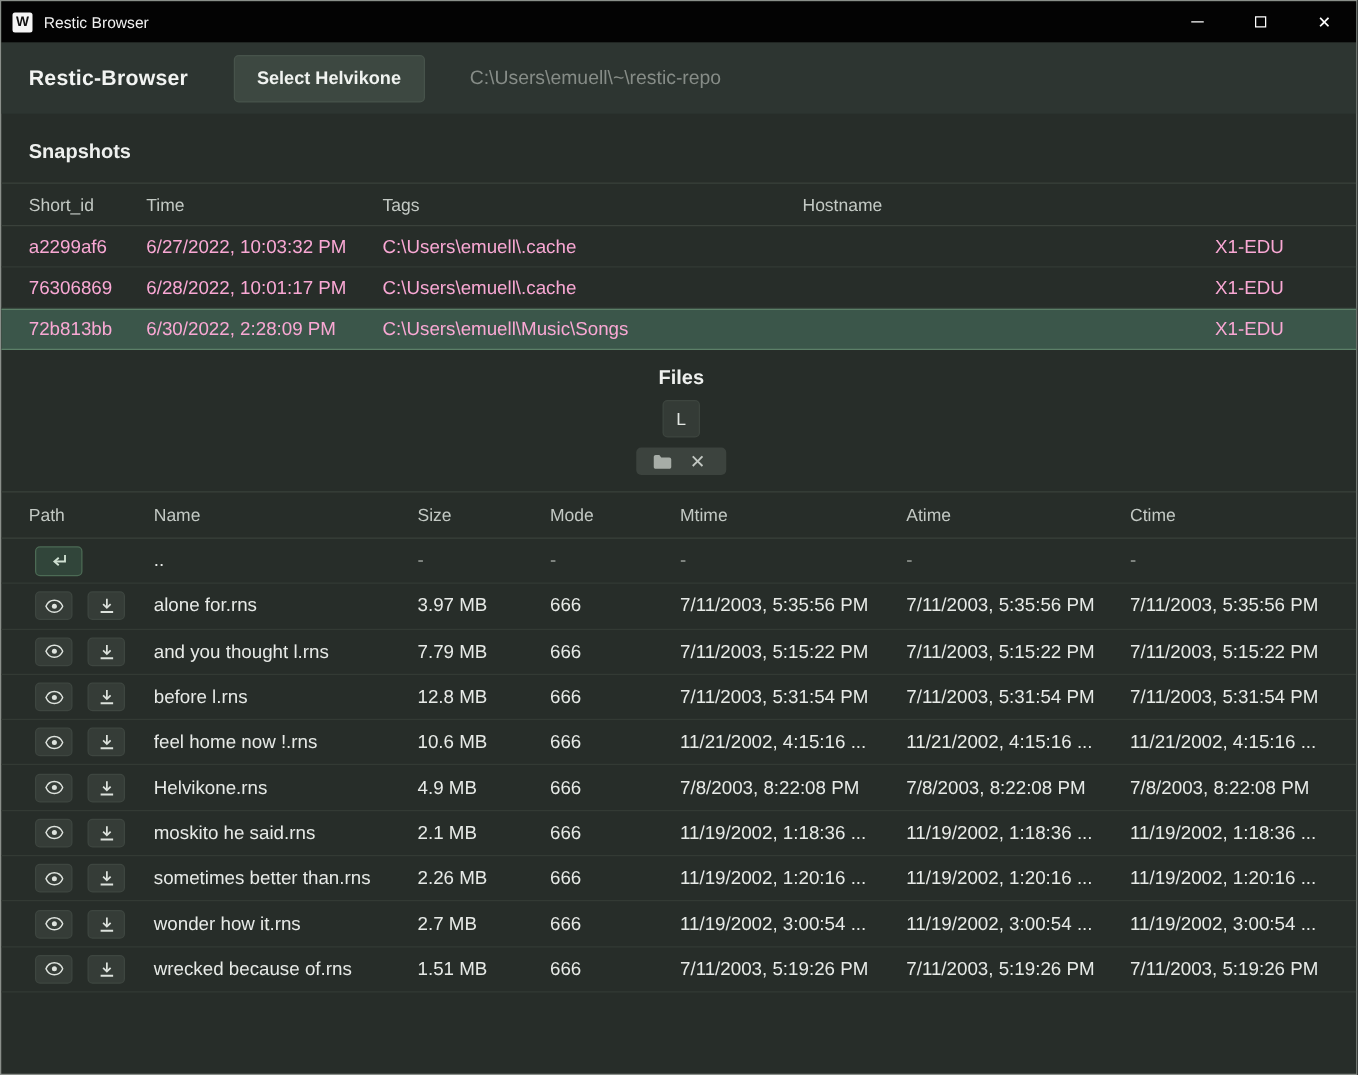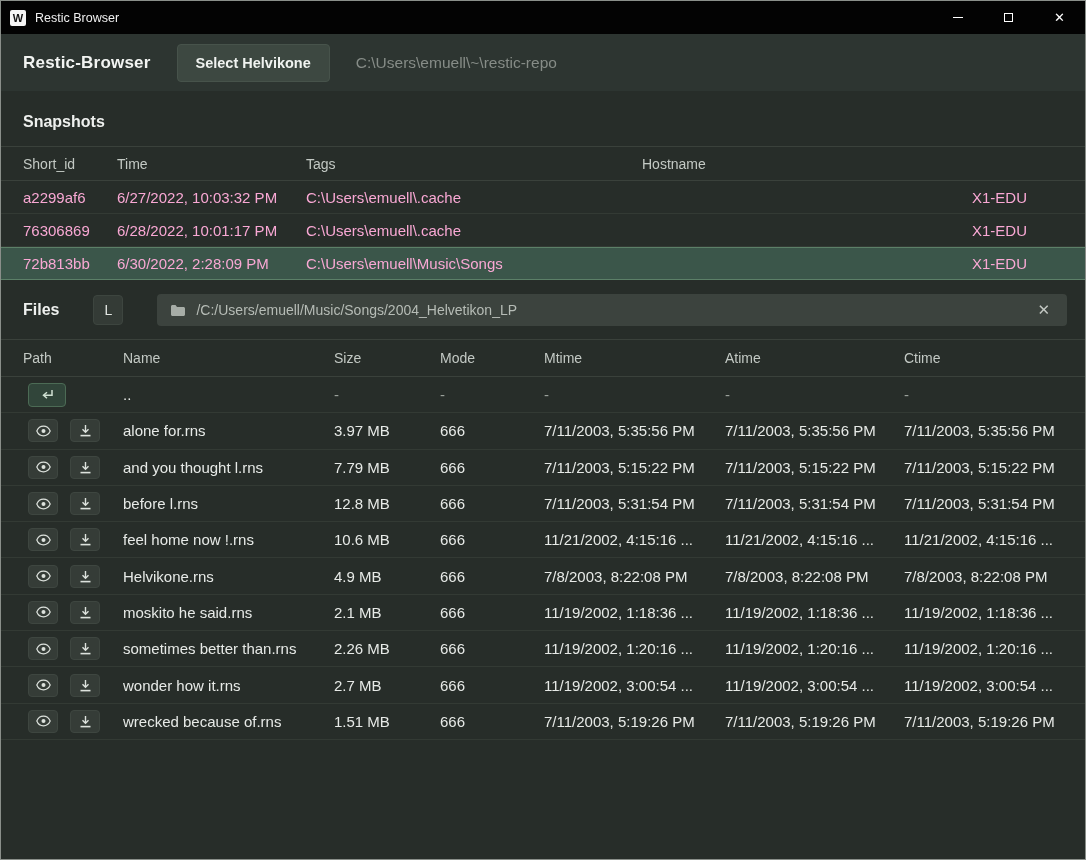--- a/index.html
+++ b/index.html
@@ -39,21 +39,21 @@
     font-size: 13px; cursor: pointer;
   }
   .glyph-min { display: inline-block; width: 10px; border-top: 1px solid #fff; }
   .glyph-max { display: inline-block; width: 9px; height: 9px; border: 1px solid #fff; }
   .glyph-close { font-size: 13px; line-height: 1; }
 
   
   .header {
     height: 57px; background: #2d3531;
     display: flex; align-items: center;
-    padding: 0 22px; gap: 26px;
+    padding: 0 22px; gap: 36px;
     flex: 0 0 auto;
   }
   .app-title { color: #f2f4f2; font-size: 17px; font-weight: 700; letter-spacing: .2px; }
   .select-repo-btn {
     background: #3d4841; color: #f0f3f0;
     border: 1px solid #47534b; border-radius: 4px;
     font-family: inherit; font-size: 14.5px; font-weight: 600;
     padding: 10px 18px; cursor: pointer;
   }
   .repo-path { color: #868c87; font-size: 15.5px; }
@@ -79,21 +79,21 @@
   .snap-row.selected {
     background: #3b564a;
     border-top: 1px solid #5c8068;
     border-bottom: 1px solid #5c8068;
   }
   .cell-pad { padding-left: 22px; overflow: hidden; white-space: nowrap; text-overflow: ellipsis; }
 
   
   .files-bar {
     display: flex; align-items: center;
-    padding: 14px 18px 13px 22px; gap: 34px;
+    padding: 14px 18px 13px 22px; gap: 8px; flex-direction: column;
   }
   .files-title { color: #eef0ee; font-size: 16px; font-weight: 700; }
   .tree-btn {
     width: 30px; height: 30px;
     background: #343b36; color: #e2e6e2;
     border: 1px solid #3d453f; border-radius: 4px;
     font-family: inherit; font-size: 14px; cursor: pointer;
   }
   .path-bar {
     flex: 1; height: 32px;
@@ -199,21 +199,20 @@
   </div>
     </div>
 
   <div class="files-bar">
     <span class="files-title">Files</span>
     <button class="tree-btn">L</button>
     <div class="path-bar">
       <svg width="16" height="13" viewBox="0 0 16 13">
           <path d="M1 2.5C1 1.7 1.7 1 2.5 1h3l1.5 2h6.5c.8 0 1.5.7 1.5 1.5v6c0 .8-.7 1.5-1.5 1.5h-11C1.7 12 1 11.3 1 10.5z" fill="#a7ada7"></path>
         </svg>
-      <span class="path-text">/C:/Users/emuell/Music/Songs/2004_Helvetikon_LP</span>
       <button class="clear-btn"><span>✕</span></button>
     </div>
   </div>
 
   <div class="files-grid-header">
     <div class="cell-pad">Path</div>
     <div>Name</div>
     <div>Size</div>
     <div>Mode</div>
     <div>Mtime</div>

